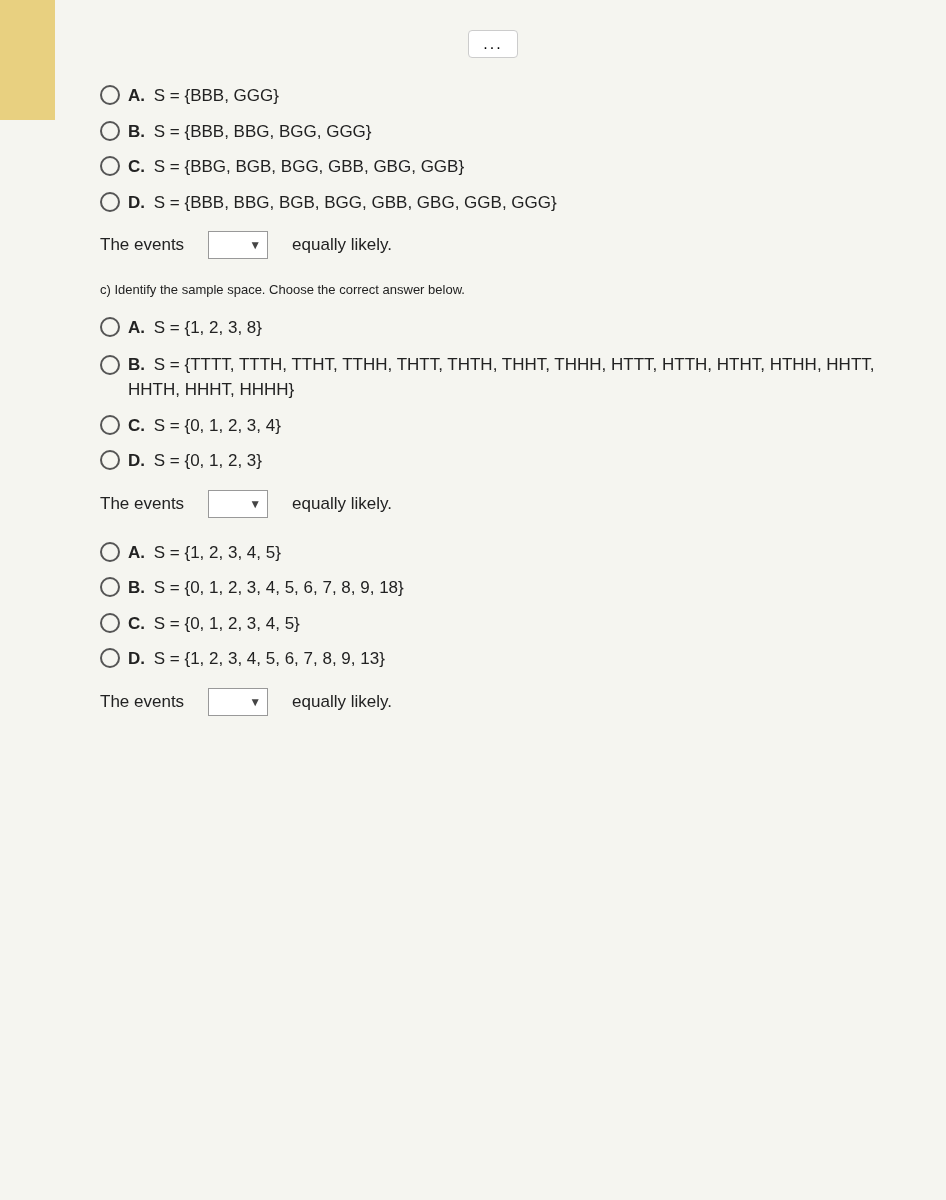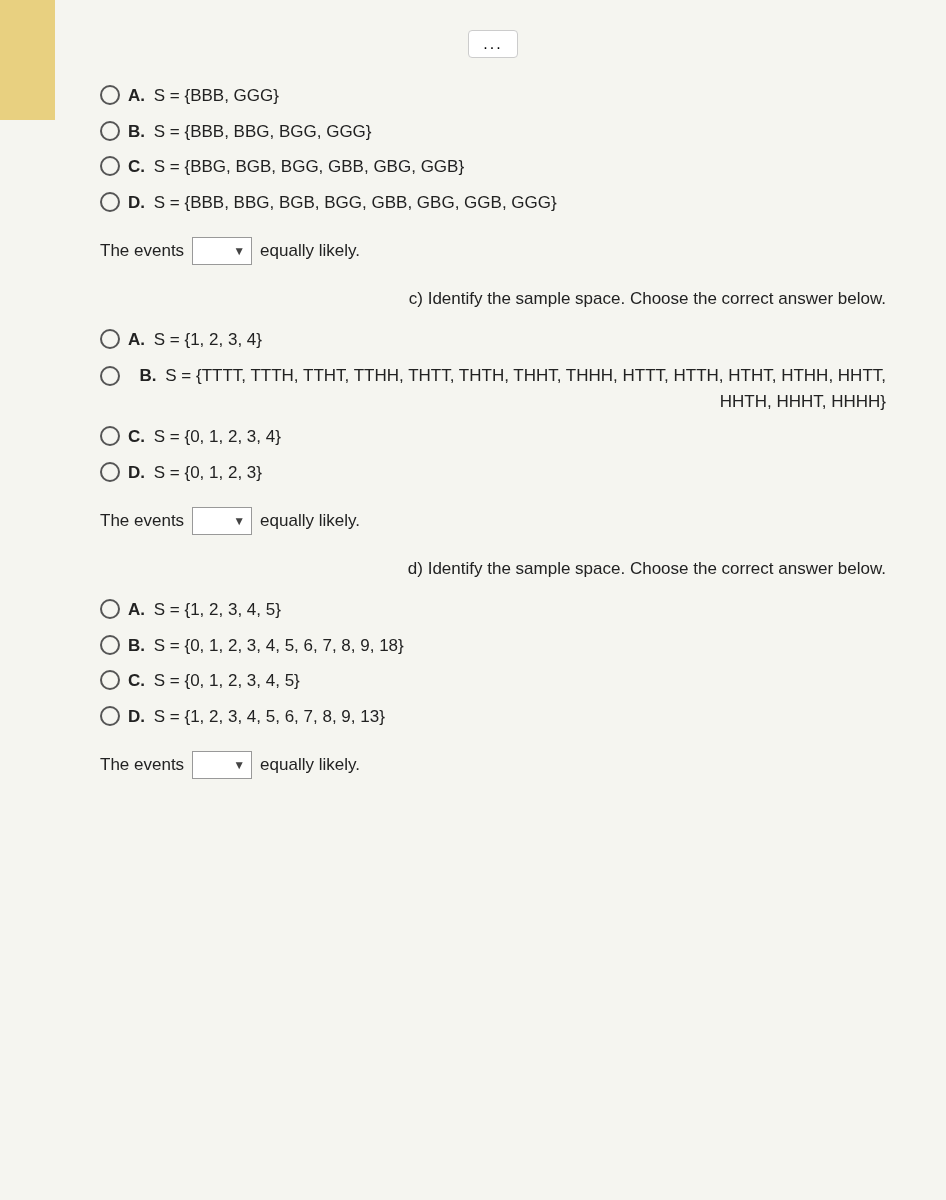--- a/index.html
+++ b/index.html
@@ -44,21 +44,20 @@
       position: absolute;
       left: 0;
       top: 0;
       width: 55px;
       height: 120px;
       background-color: #e8d080;
     }
 
     .section {
       margin-bottom: 22px;
-      text-align: right;
     }
 
     .radio-option {
       display: flex;
       align-items: flex-start;
       margin-bottom: 10px;
       gap: 8px;
     }
 
     .radio-circle {
@@ -77,22 +76,22 @@
       margin-right: 4px;
     }
 
     .option-text {
       line-height: 1.5;
     }
 
     .events-row {
       display: flex;
       align-items: center;
-      gap: 8px;
-      margin: 22px 0 22px 0;
+      gap: 24px;
+      margin: 16px 0 22px 0;
       font-size: 17px;
     }
 
     .dropdown-wrapper {
       display: inline-flex;
       align-items: center;
       border: 1px solid #999;
       padding: 2px 6px;
       background: white;
       min-width: 60px;
@@ -101,21 +100,21 @@
       cursor: pointer;
     }
 
     .dropdown-wrapper .chevron {
       margin-left: auto;
       font-size: 12px;
       color: #444;
     }
 
     .section-heading {
-      font-size: 17px;
+      font-size: 13px;
       margin-bottom: 16px;
       line-height: 1.4;
     }
   </style>
 </head>
 <body>
 
 <div class="page-container">
   <div class="yellow-strip"></div>
 
@@ -167,21 +166,21 @@
     </div>
   </div>
 
   <div class="section">
     <p class="section-heading">c) Identify the sample space. Choose the correct answer below.</p>
 
     <div class="radio-option">
       <div class="radio-circle"></div>
       <div class="option-text">
         <span class="option-label">A.</span>
-        <span>S = {1, 2, 3, 4}</span>
+        <span>S = {1, 2, 3, 8}</span>
       </div>
     </div>
 
     <div class="radio-option" style="align-items: flex-start; margin-top: 11px;">
       <div class="radio-circle" style="margin-top: 3px;"></div>
       <div class="option-text">
         <span class="option-label">B.</span>
         <span>S = {TTTT, TTTH, TTHT, TTHH, THTT, THTH, THHT, THHH, HTTT, HTTH, HTHT, HTHH, HHTT, HHTH, HHHT, HHHH}</span>
       </div>
     </div>
@@ -206,21 +205,20 @@
       <span>The events</span>
       <div class="dropdown-wrapper">
         <span></span>
         <span class="chevron">▼</span>
       </div>
       <span>equally likely.</span>
     </div>
   </div>
 
   <div class="section">
-    <p class="section-heading">d) Identify the sample space. Choose the correct answer below.</p>
 
     <div class="radio-option">
       <div class="radio-circle"></div>
       <div class="option-text">
         <span class="option-label">A.</span>
         <span>S = {1, 2, 3, 4, 5}</span>
       </div>
     </div>
 
     <div class="radio-option">

